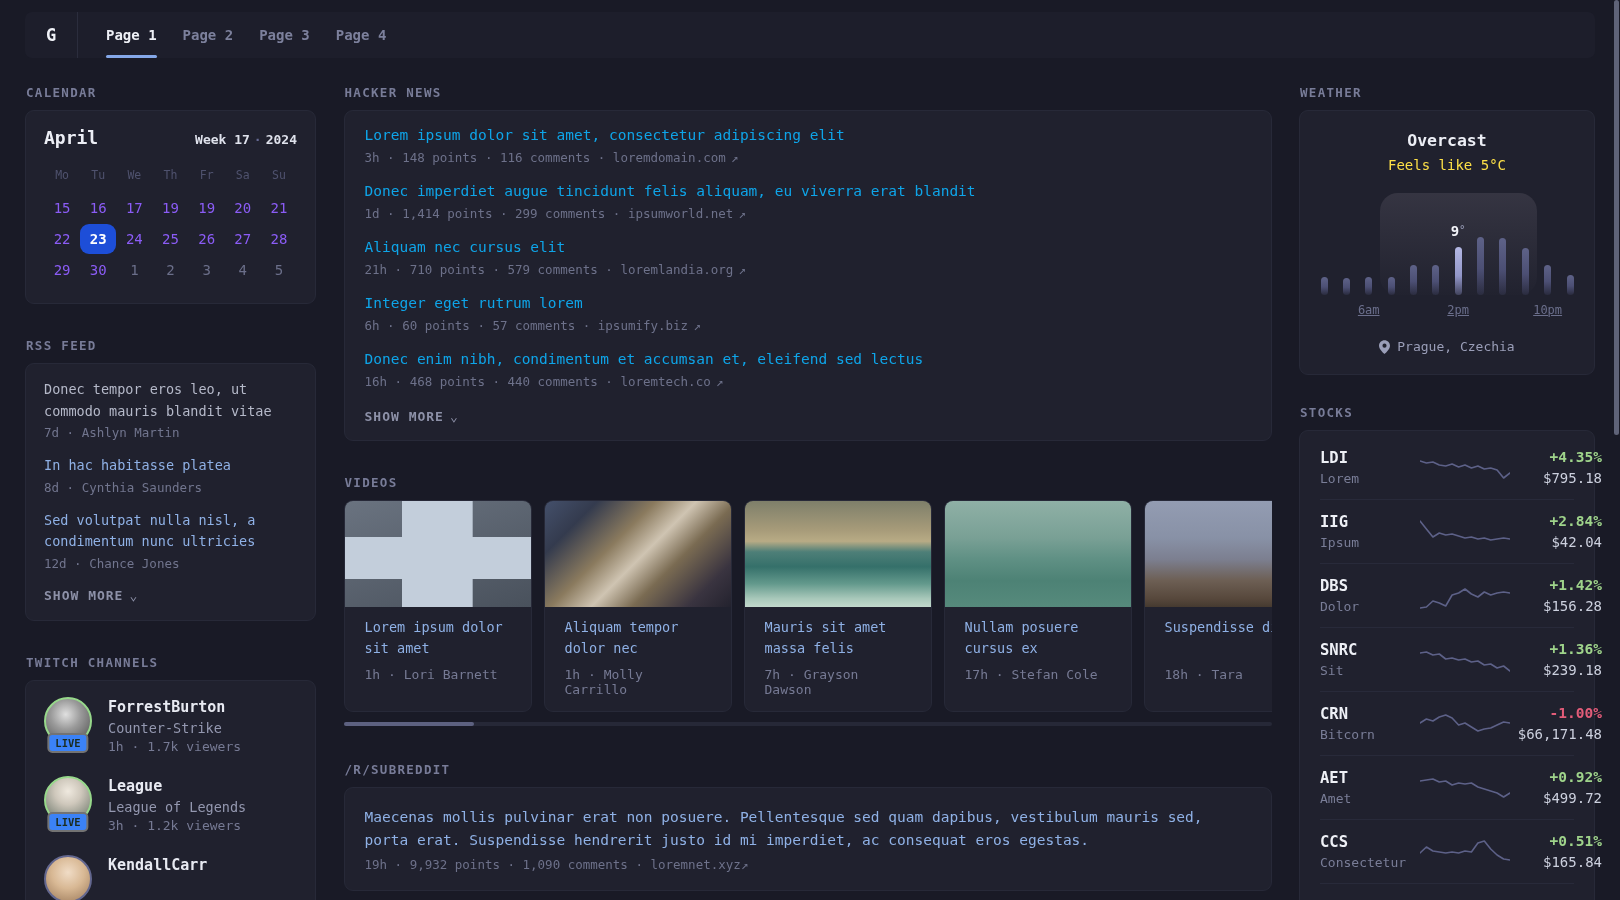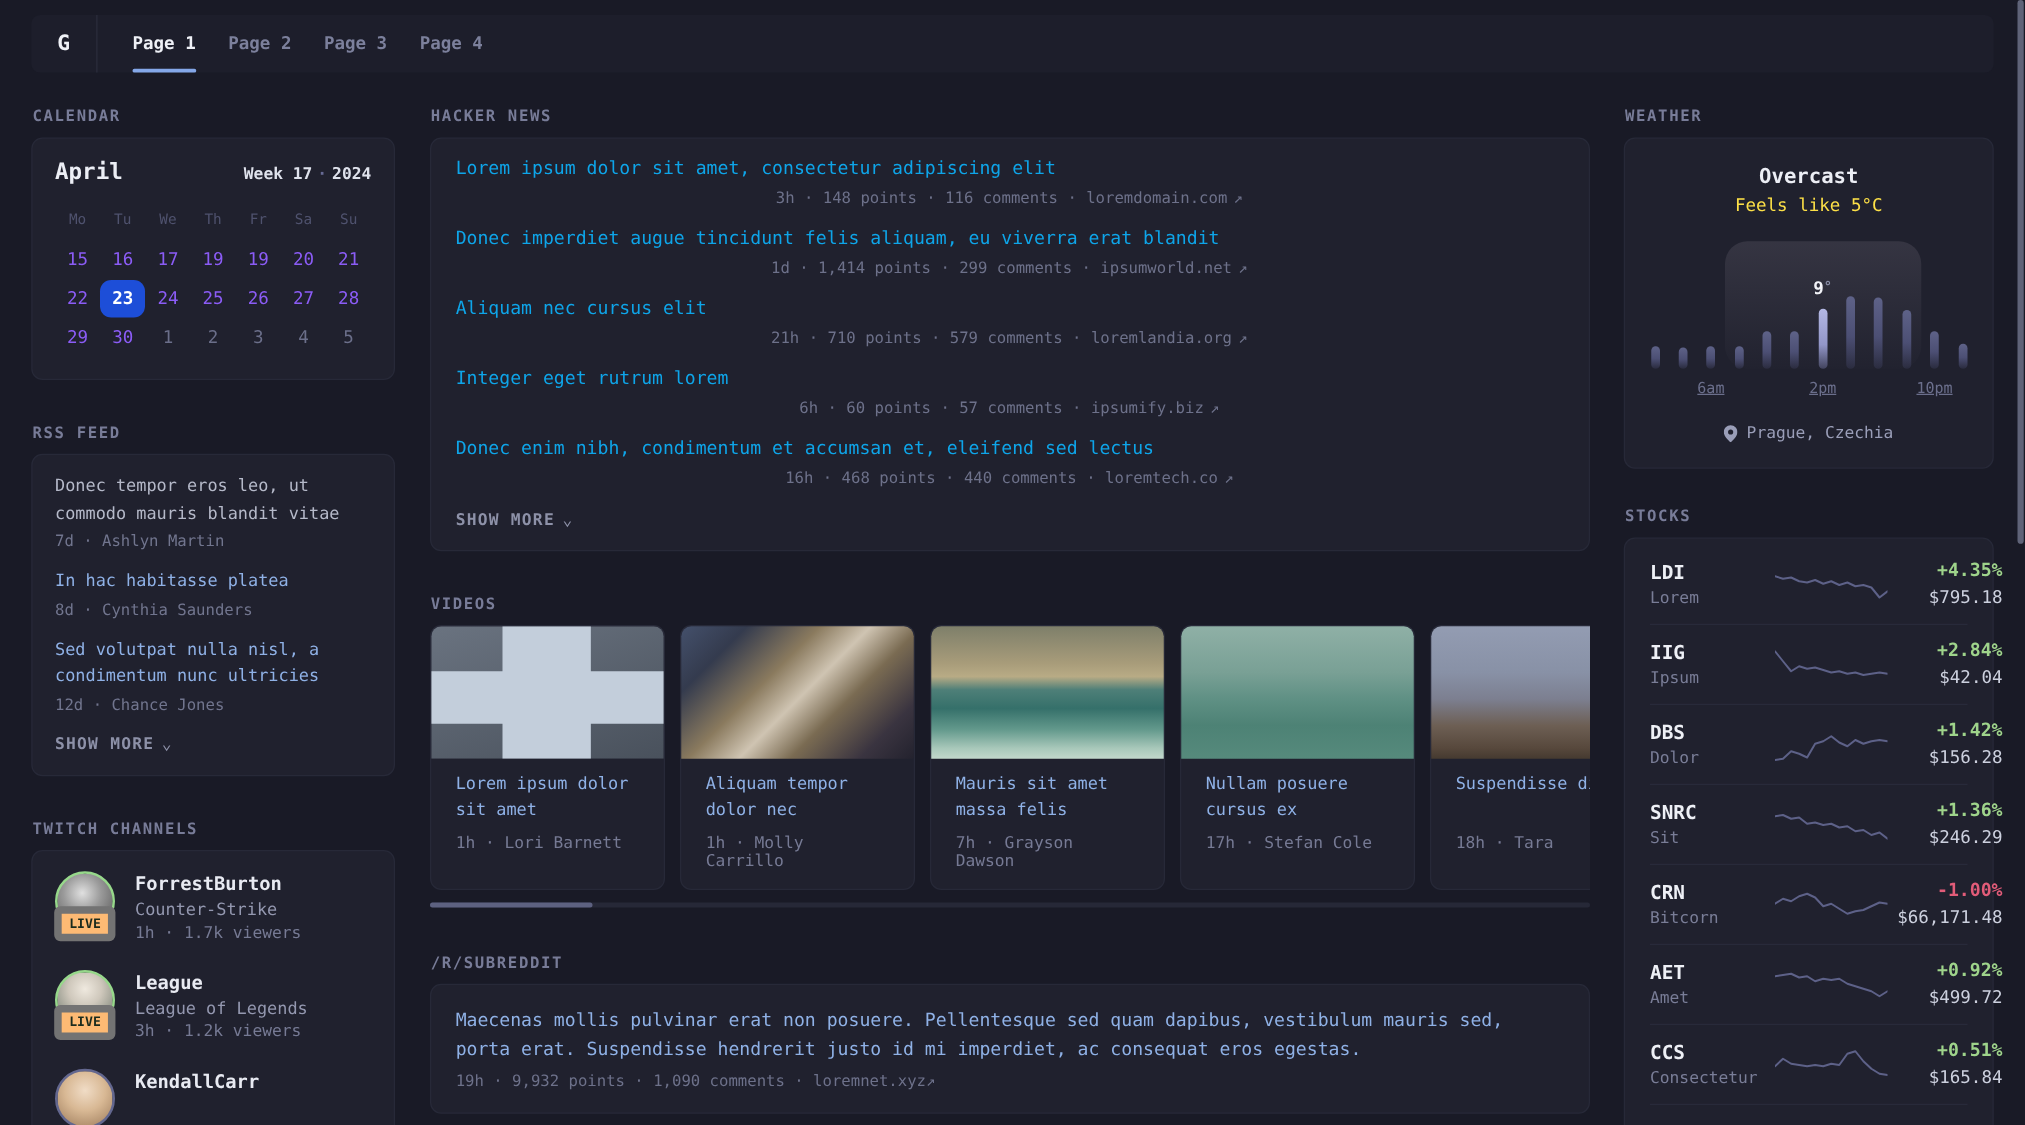--- a/index.html
+++ b/index.html
@@ -53,32 +53,32 @@
   
   .tw-card{padding:16px 18px;}
   .tw-row{display:flex;gap:16px;align-items:flex-start;margin-bottom:22px;cursor:pointer;}
   .tw-row:last-child{margin-bottom:0;}
   .tw-avwrap{position:relative;flex:none;width:48px;height:48px;}
   .tw-avatar{width:44px;height:44px;border-radius:50%;border:2px solid #97d88b;}
   .tw-row[data-status="offline"] .tw-avatar{border-color:#63678f;}
   [data-avatar="forrest"]{background:radial-gradient(circle at 45% 35%,#e0e0e0 0%,#9a9a9a 40%,#4a4a4a 100%);}
   [data-avatar="trisha"]{background:radial-gradient(circle at 50% 30%,#efe9df 0%,#cfc8bc 35%,#5d6a5e 100%);}
   [data-avatar="kendall"]{background:radial-gradient(circle at 50% 35%,#f0dcc6 0%,#d8b894 45%,#9a7858 100%);}
-  .live-badge{position:absolute;left:50%;transform:translateX(-50%);bottom:-8px;background:#fdba74;
+  .live-badge{position:absolute;left:50%;transform:translateX(-50%);bottom:-8px;background:#3b82f6;
               color:#1b2b1d;font-size:10.5px;font-weight:bold;padding:2px 6px;border-radius:5px;
-              border:6px solid #737373;}
+              border:2px solid #737373;}
   .tw-name{font-size:15px;font-weight:bold;color:#e8eaf2;line-height:20px;}
   .tw-cat{font-size:13.5px;color:#9498b0;margin-top:3px;}
   .tw-meta{font-size:13px;color:#767a94;margin-top:3px;}
 
   
   .hn-card{padding:14px 20px 16px;}
   .hn-item{margin-bottom:16px;}
   .hn-title{font-size:14.5px;line-height:21px;color:#0ea5e9;cursor:pointer;}
-  .hn-meta{font-size:12.5px;color:#6d718a;margin-top:4px;text-align:center;}
+  .hn-meta{font-size:12.5px;color:#6d718a;margin-top:4px;}
   .hn-meta .domain{cursor:pointer;}
   .hn-meta .ext{margin-left:5px;}
   .sub-card{padding:18px 20px;}
   .sub-title{font-size:14.5px;line-height:23px;color:#8fb1e6;cursor:pointer;}
   .sub-meta{font-size:12.5px;color:#6d718a;margin-top:5px;}
 
   
   .vid-row{display:flex;gap:12px;overflow:hidden;}
   .vid-card{width:188px;flex:none;background:#20212e;border:1px solid #272938;border-radius:9px;
             box-sizing:border-box;cursor:pointer;}
@@ -409,21 +409,21 @@
                 <div class="stock-sym">SNRC</div>
                 <div class="stock-name">Sit</div>
               </div>
             <div class="stock-spark">
                 <svg width="90" height="32" viewBox="0 0 90 30">
                   <polyline points="0.0,8.0 6.4,7.0 12.9,10.0 19.3,9.0 25.7,14.0 32.1,13.0 38.6,15.0 45.0,14.0 51.4,17.0 57.9,16.0 64.3,20.0 70.7,19.0 77.1,23.0 83.6,21.0 90.0,26.0"></polyline>
                 </svg>
               </div>
             <div class="stock-right">
                 <div class="stock-chg" data-dir="up">+1.36%</div>
-                <div class="stock-price">$246.29</div>
+                <div class="stock-price">$239.18</div>
               </div>
           </div>
           <div class="stock-row">
             <div class="stock-id">
                 <div class="stock-sym">CRN</div>
                 <div class="stock-name">Bitcorn</div>
               </div>
             <div class="stock-spark">
                 <svg width="90" height="32" viewBox="0 0 90 30">
                   <polyline points="0.0,14.0 6.4,10.0 12.9,12.0 19.3,8.0 25.7,6.0 32.1,9.0 38.6,16.0 45.0,14.0 51.4,18.0 57.9,22.0 64.3,20.0 70.7,19.0 77.1,16.0 83.6,13.0 90.0,14.0"></polyline>

